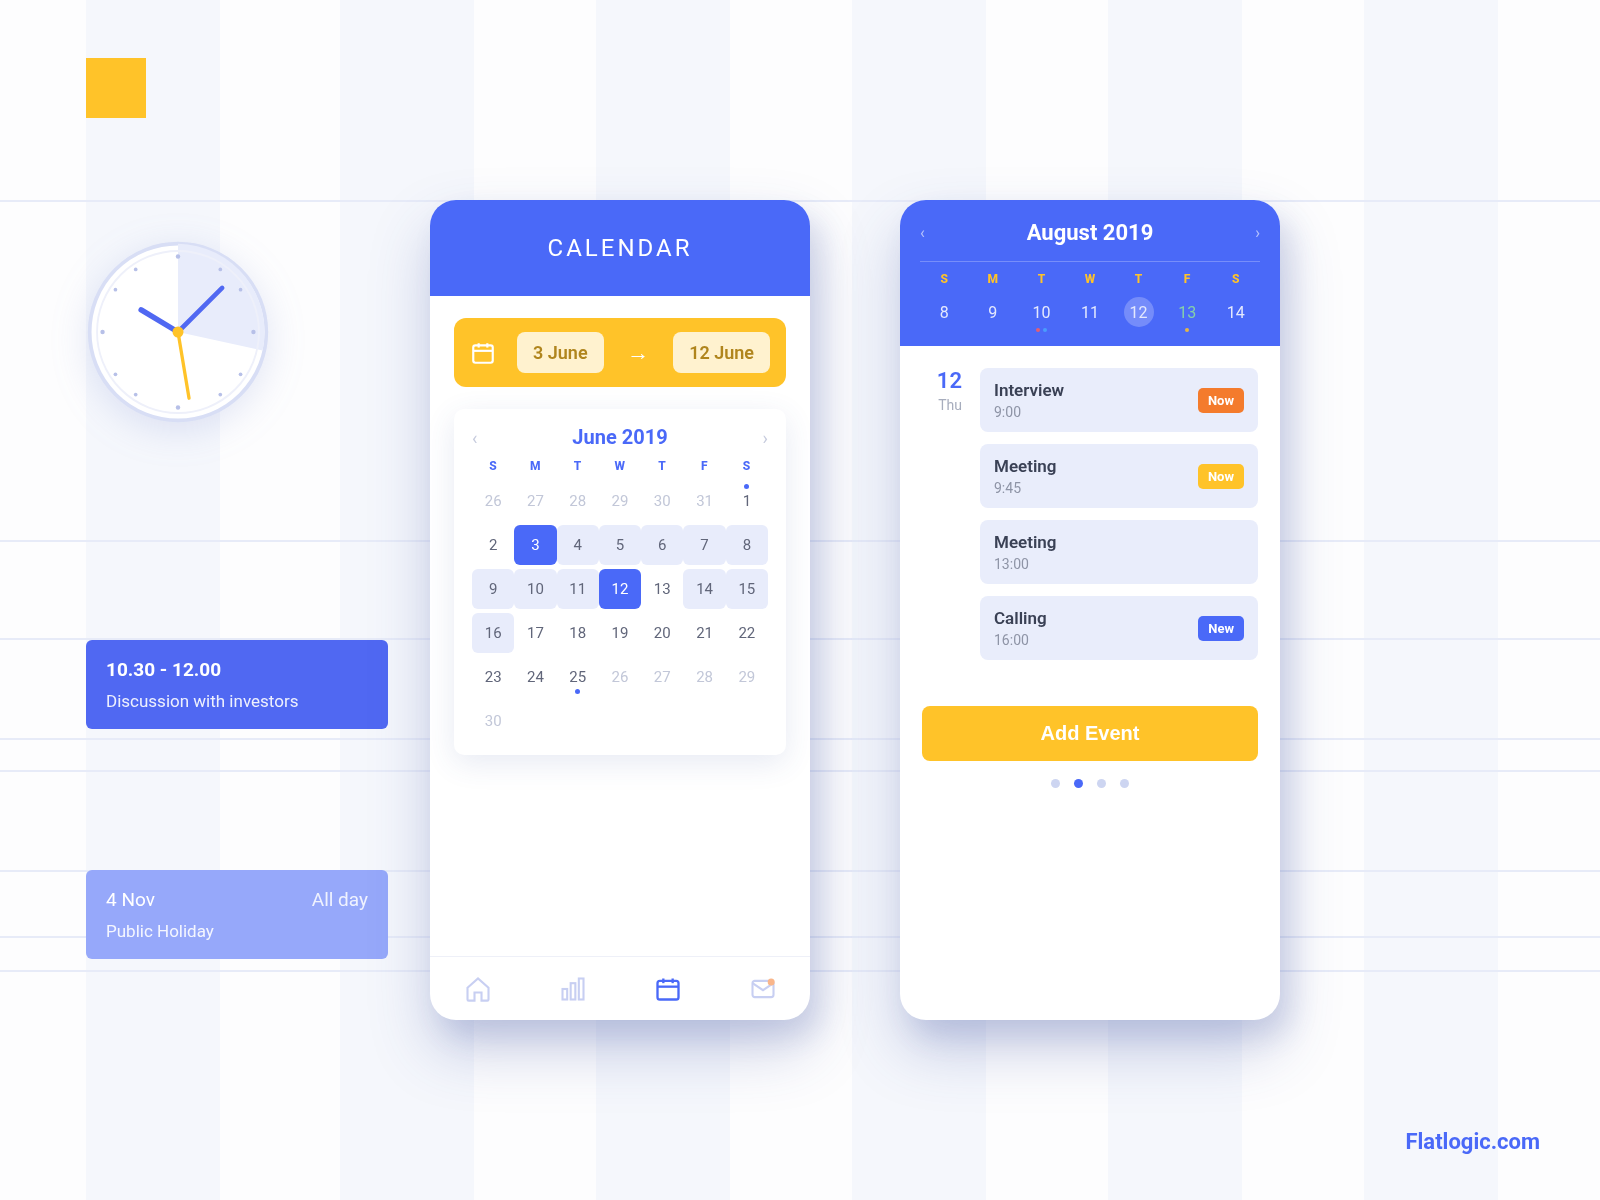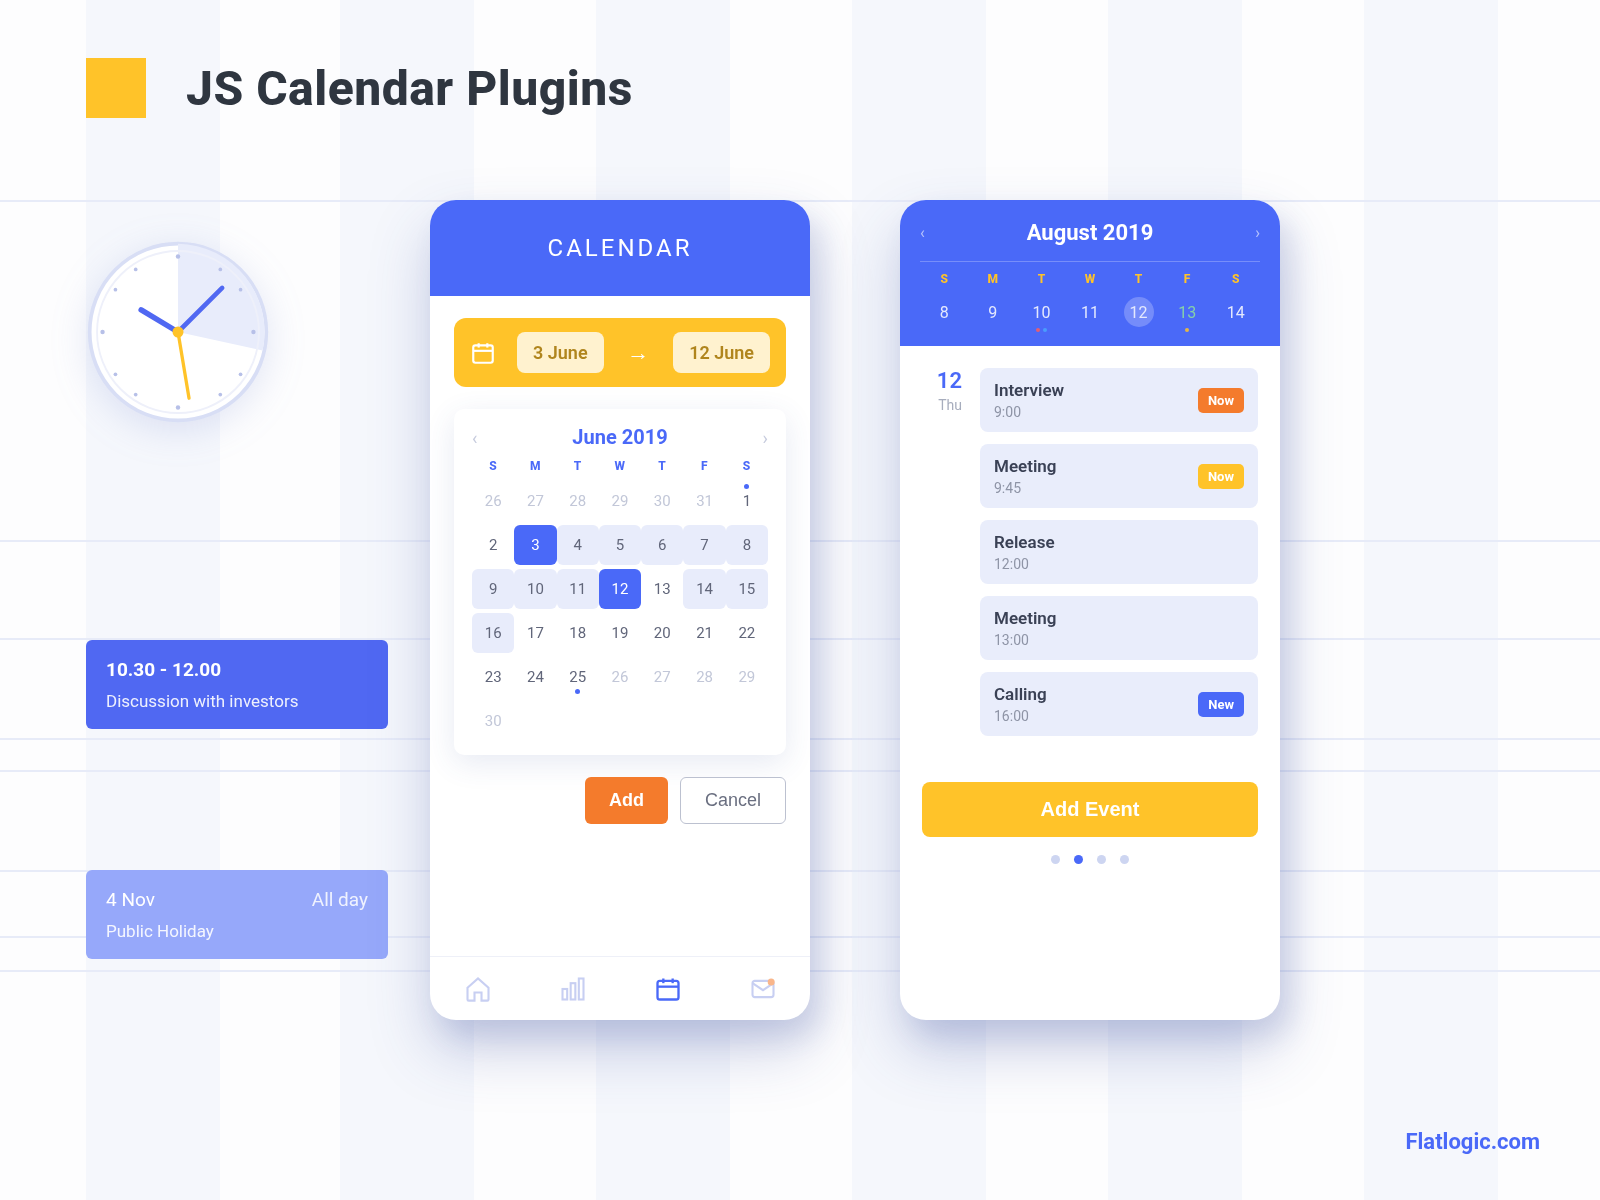--- a/index.html
+++ b/index.html
@@ -121,21 +121,20 @@
   <div class="hline" style="top:638px"></div>
   <div class="hline" style="top:738px"></div>
   <div class="hline" style="top:770px"></div>
   <div class="hline" style="top:870px"></div>
   <div class="hline" style="top:936px"></div>
   <div class="hline" style="top:970px"></div>
 </div>
 
 <div class="title-block">
   <div class="accent"></div>
-  <h1>JS Calendar Plugins</h1>
 </div>
 
 <div class="clock">
   <svg viewBox="0 0 100 100">
     <circle cx="50" cy="50" r="48" fill="#fff" stroke="#d8def5" stroke-width="2"></circle>
     <path d="M50 50 L50 2 A48 48 0 0 1 96 60 Z" fill="#e8ecfb"></path>
     <circle cx="50" cy="50" r="44" fill="none" stroke="#eef0fa" stroke-width="1"></circle>
     <g fill="#b7c0e8">
       <circle cx="50" cy="9" r="1.2"></circle>
         <circle cx="50" cy="91" r="1.2"></circle>
@@ -232,24 +231,20 @@
         <div class="cell">24</div>
         <div class="cell">25<div class="dot"></div></div>
         <div class="cell out">26</div>
         <div class="cell out">27</div>
         <div class="cell out">28</div>
         <div class="cell out">29</div>
         <div class="cell out">30</div>
       </div>
   </div>
 
-  <div class="p1-actions">
-    <button class="btn-add">Add</button>
-    <button class="btn-cancel">Cancel</button>
-  </div>
 
   <div class="p1-nav">
     <svg class="navic" viewBox="0 0 24 24" fill="none" stroke="#9ba8e8" stroke-width="1.8">
         <path d="M3 11l9-8 9 8v10a1 1 0 0 1-1 1h-5v-7h-6v7H4a1 1 0 0 1-1-1z"></path>
       </svg>
     <svg class="navic" viewBox="0 0 24 24" fill="none" stroke="#9ba8e8" stroke-width="1.8">
         <rect x="3" y="12" width="4" height="9"></rect>
         <rect x="10" y="7" width="4" height="14"></rect>
         <rect x="17" y="3" width="4" height="18"></rect>
       </svg>
@@ -328,26 +323,20 @@
           </div>
           <div class="ev">
             <div>
               <div class="ett">Meeting</div>
               <div class="etm">9:45</div>
             </div>
             <div class="badge yl">Now</div>
           </div>
           <div class="ev">
             <div>
-              <div class="ett">Release</div>
-              <div class="etm">12:00</div>
-            </div>
-          </div>
-          <div class="ev">
-            <div>
               <div class="ett">Meeting</div>
               <div class="etm">13:00</div>
             </div>
           </div>
           <div class="ev">
             <div>
               <div class="ett">Calling</div>
               <div class="etm">16:00</div>
             </div>
             <div class="badge bl">New</div>

